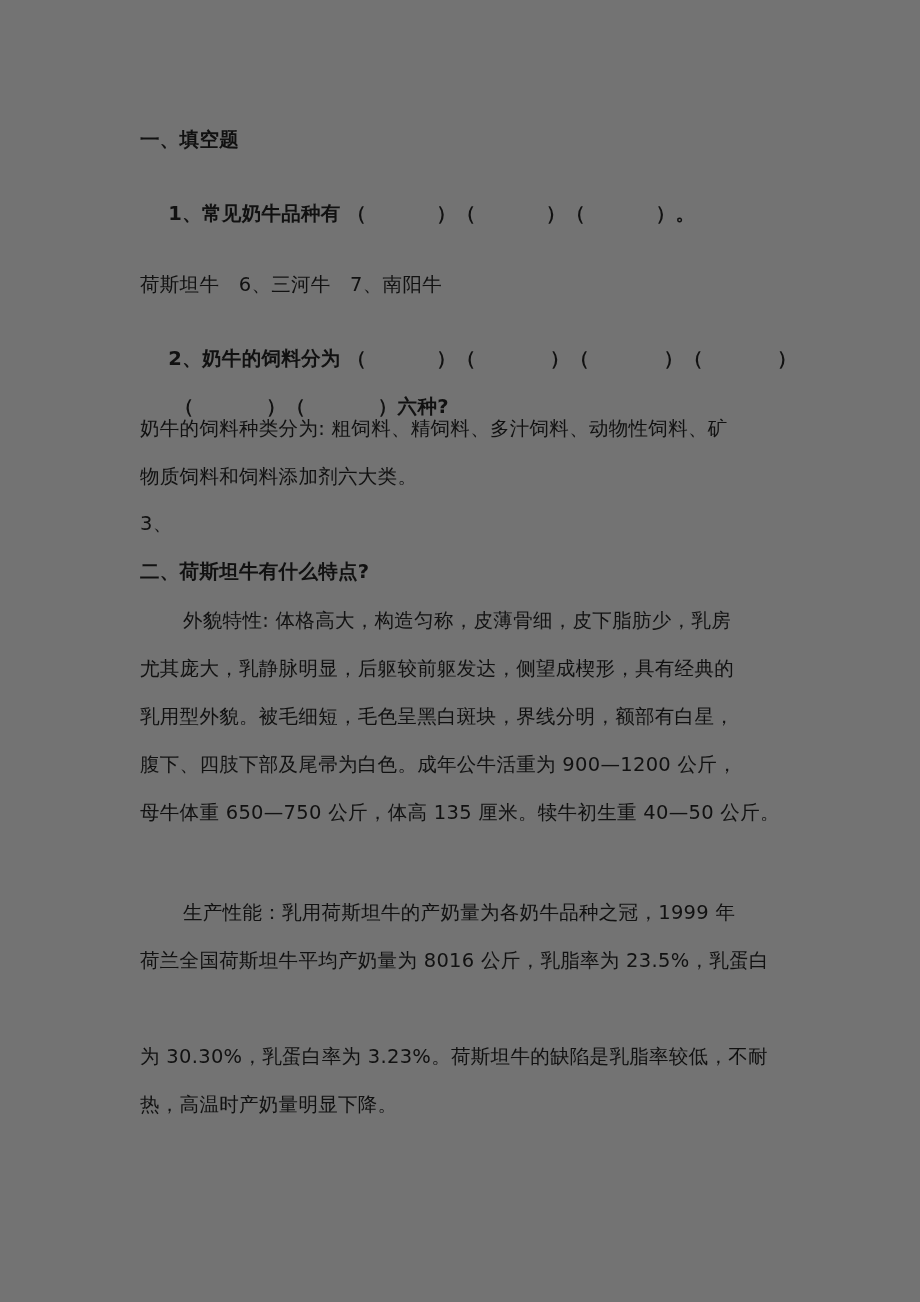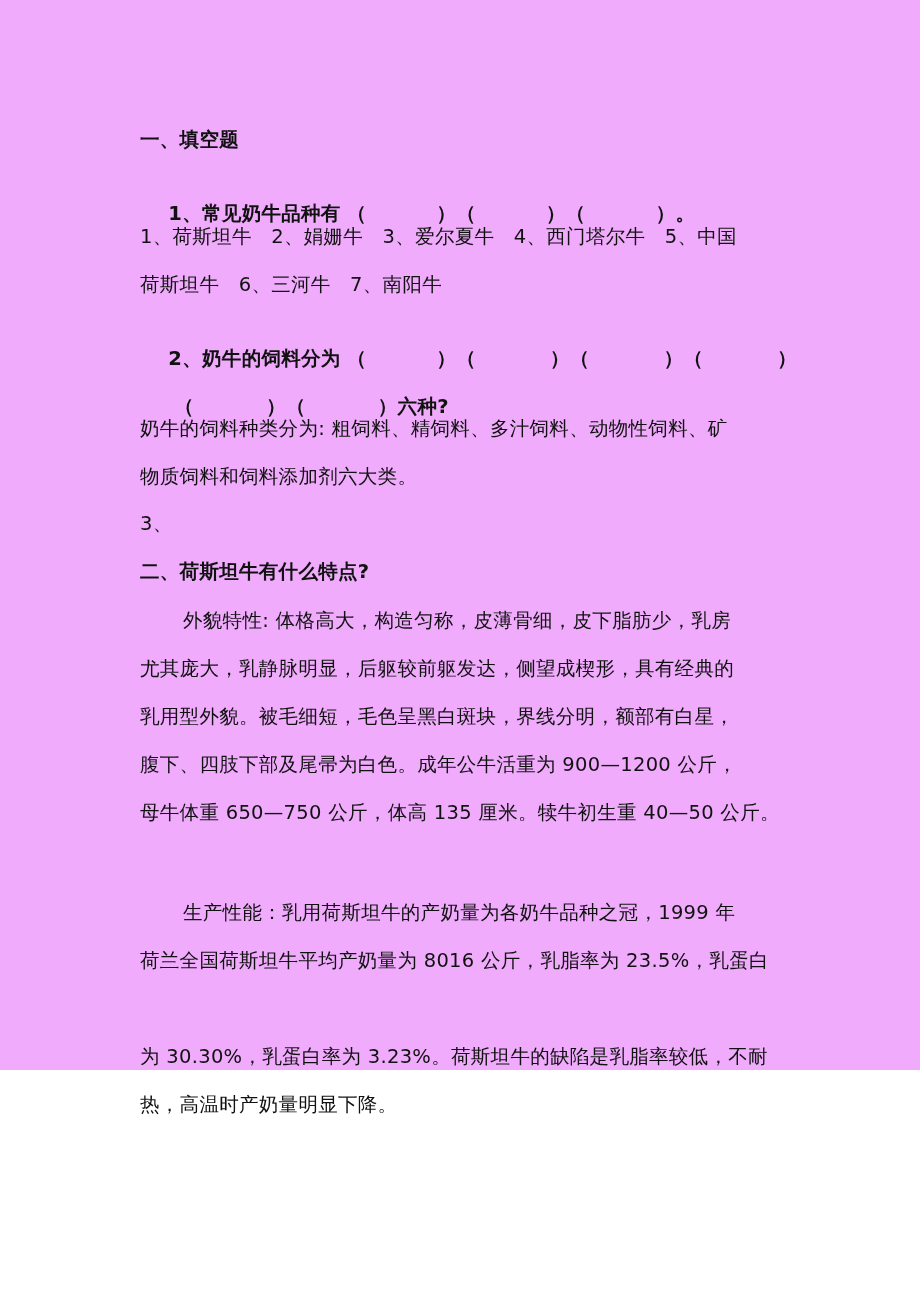--- a/index.html
+++ b/index.html
@@ -1,35 +1,34 @@
 <!DOCTYPE html>
 <html><head>
 <meta charset="utf-8">
 <style>
   html, body { margin: 0; padding: 0; background: #ffffff; }
   body { width: 920px; height: 1302px; position: relative; overflow: hidden;
          font-family: "DejaVu Sans", "Liberation Sans", sans-serif; color: #111111; }
-  .page { position: absolute; left: 0; top: 0; width: 920px; height: 1070px; background: #f0abfc; }
+  .page { position: absolute; left: 0; top: 0; width: 920px; height: 1302px; background: #737373; }
   .line { position: absolute; left: 140px; font-size: 19.5px; line-height: 26px; white-space: pre; letter-spacing: 0.3px; }
   .bold { font-weight: bold; }
   .indent { left: 183px; }
   .blank { display: inline-block; }
 </style>
 </head>
 <body>
 
 <div class="page">
 
   <div class="line bold" style="top:127px;">一、填空题</div>
 
   <div class="line bold" style="top:175px;">
     <span>1、常见奶牛品种有</span><span class="blank" style="margin-left:6px;">（</span><span class="blank" style="margin-left:70px;">）（</span><span class="blank" style="margin-left:70px;">）（</span><span class="blank" style="margin-left:70px;">）。</span>
   </div>
 
-  <div class="line" style="top:224px;">1、荷斯坦牛   2、娟姗牛   3、爱尔夏牛   4、西门塔尔牛   5、中国</div>
   <div class="line" style="top:272px;">荷斯坦牛   6、三河牛   7、南阳牛</div>
 
   <div class="line bold" style="top:320px;">
     <span>2、奶牛的饲料分为</span><span class="blank" style="margin-left:6px;">（</span><span class="blank" style="margin-left:70px;">）（</span><span class="blank" style="margin-left:74px;">）（</span><span class="blank" style="margin-left:74px;">）（</span><span class="blank" style="margin-left:74px;">）</span>
   </div>
 
   <div class="line bold" style="top:368px; left:146px;">
     <span class="blank">（</span><span class="blank" style="margin-left:72px;">）（</span><span class="blank" style="margin-left:72px;">）六种?</span>
   </div>
 

